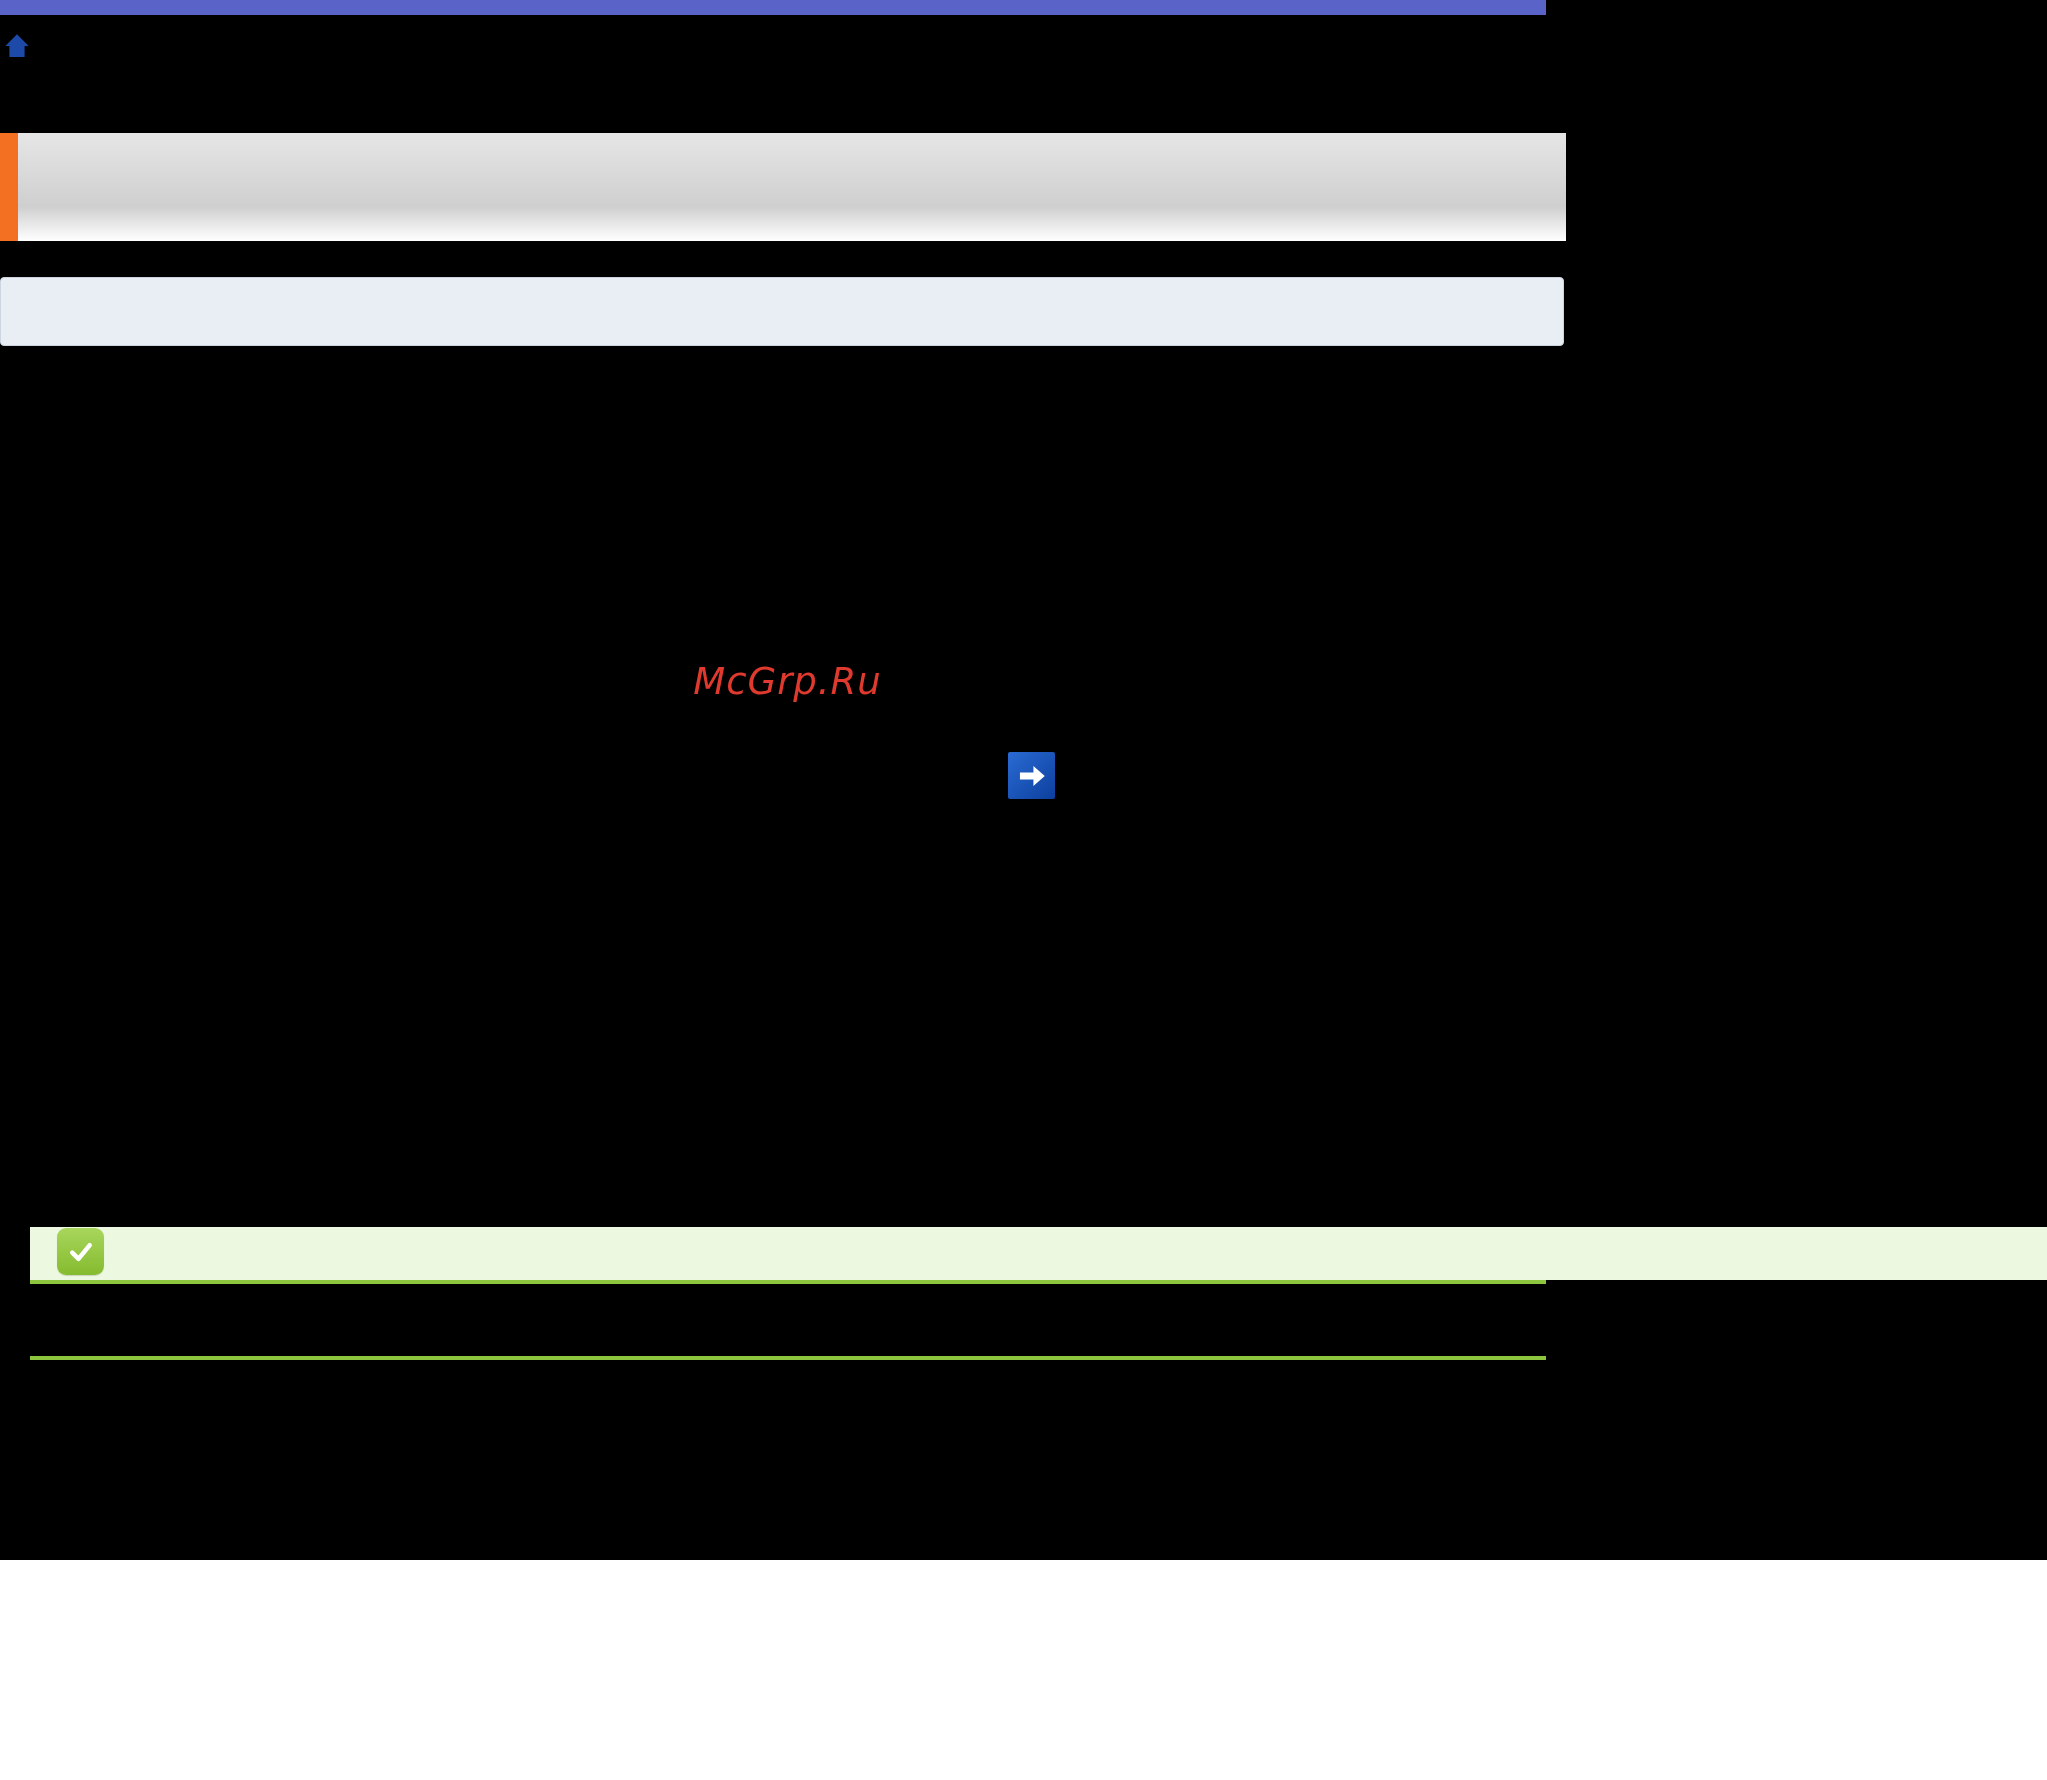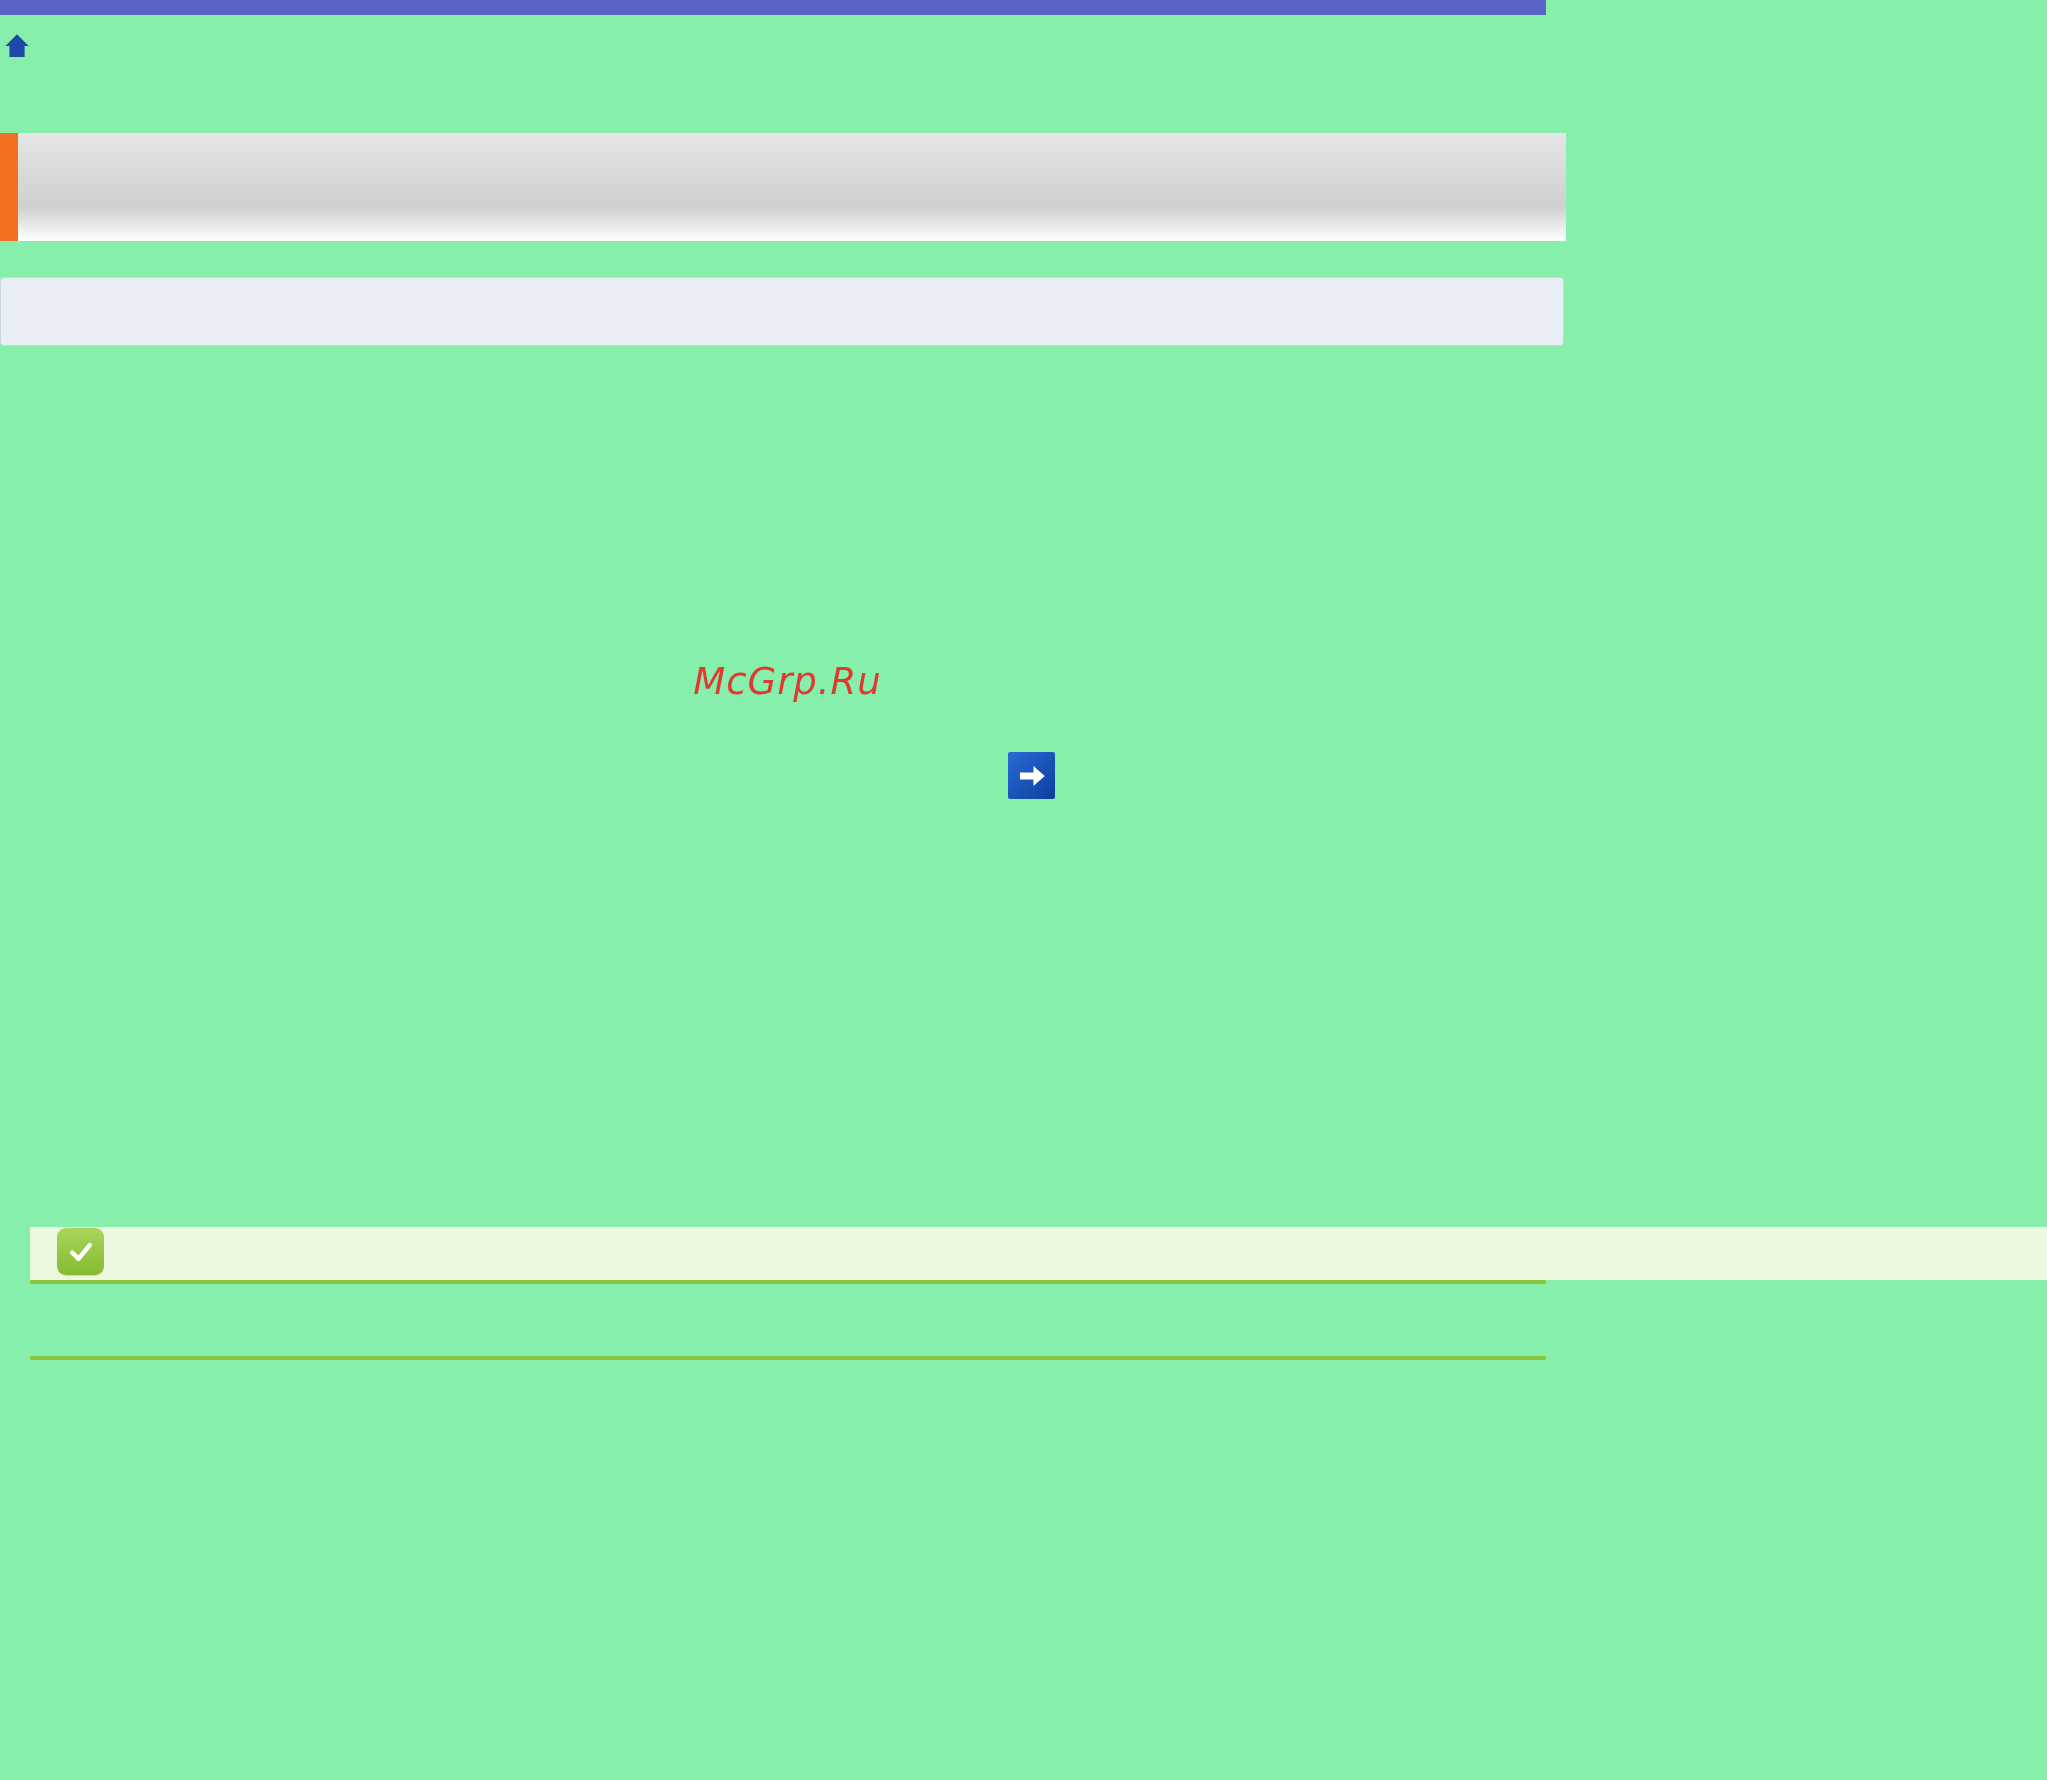--- a/index.html
+++ b/index.html
@@ -4,22 +4,22 @@
 <style>
   html, body {
     margin: 0;
     padding: 0;
     background: #ffffff;
     font-family: "Liberation Sans", sans-serif;
   }
   .page {
     position: relative;
     width: 2047px;
-    height: 1780px;
-    background: #86efac;
+    height: 1560px;
+    background: #000000;
     overflow: hidden;
   }
 
   
   .top-bar {
     position: absolute;
     left: 0; top: 0;
     width: 1546px; height: 15px;
     background: var(--top-bar, #5a63c8);
   }

